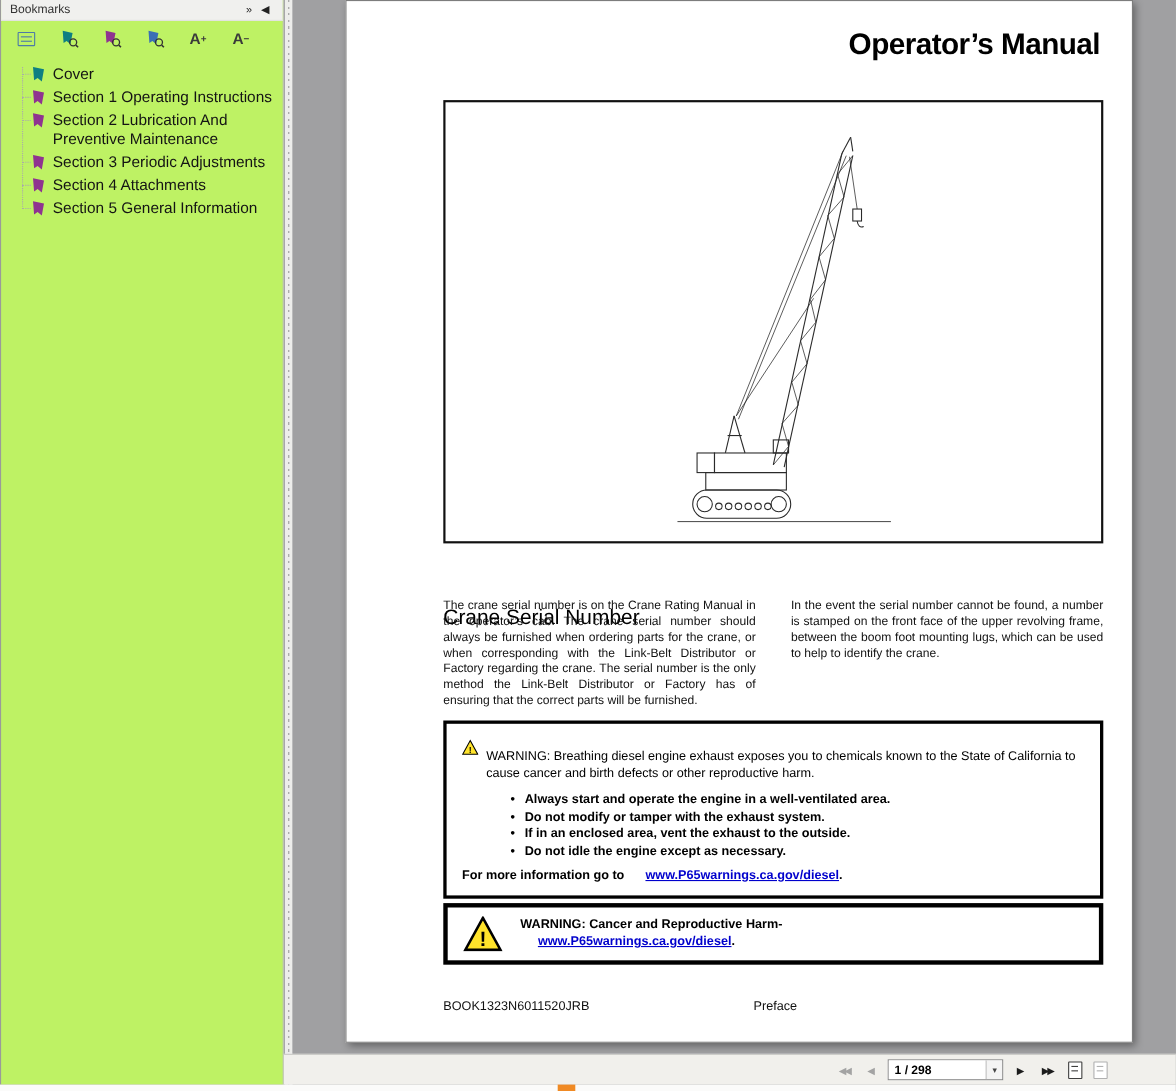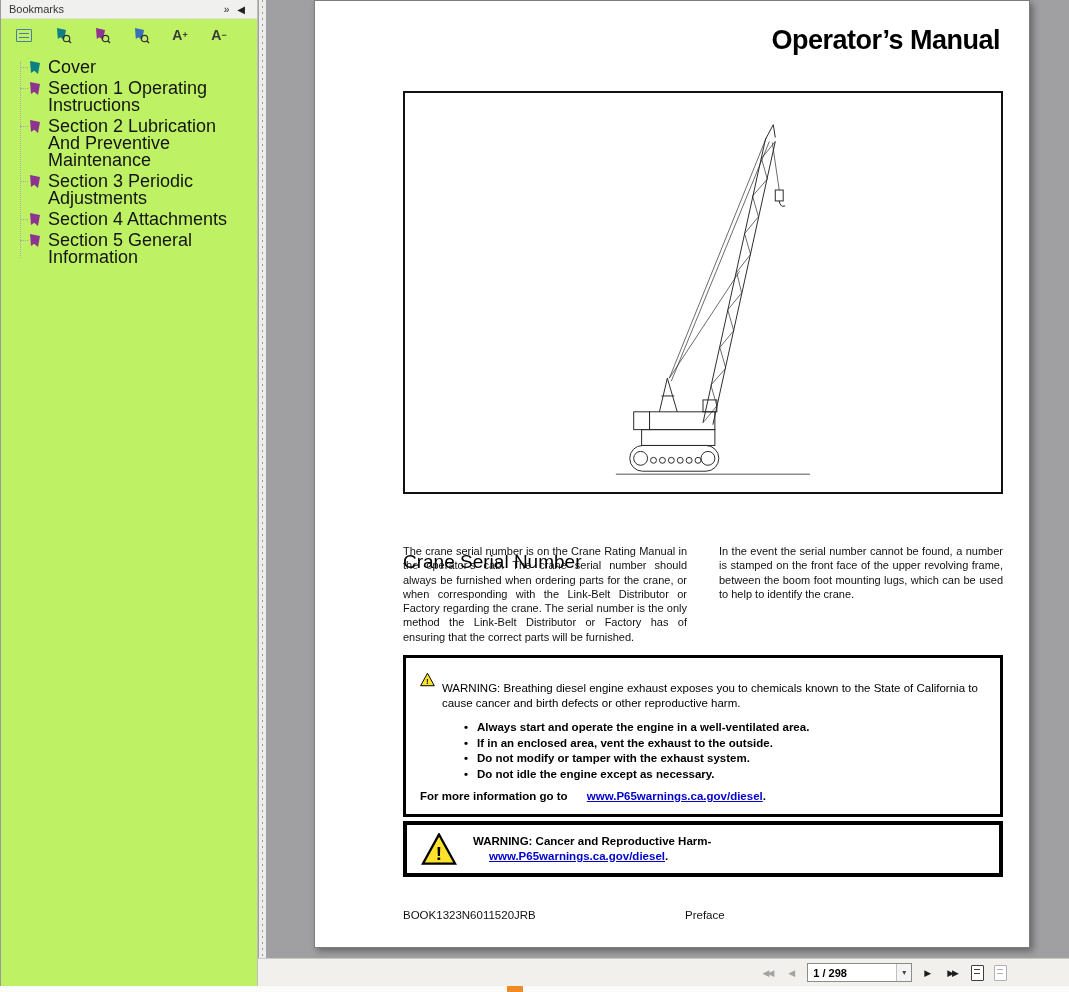--- a/index.html
+++ b/index.html
@@ -33,21 +33,21 @@
   .a-size { font-size:14px; font-weight:bold; color:#3a3a3a; line-height:1; }
   .a-size sup { font-size:9px; }
 
   .bookmark-list { position:relative; padding:8px 4px 0 0; }
   .bookmark-list .treeline {
     position:absolute; left:19px; top:12px; bottom:10px; width:0;
     border-left:1px dotted #aaaaaa;
   }
   .bm-item {
     position:relative; display:flex; align-items:flex-start; gap:6px;
-    padding:2px 4px 2px 27px; cursor:pointer; font-size:18px; line-height:17px; color:#141414;
+    padding:2px 4px 2px 27px; cursor:pointer; font-size:14px; line-height:17px; color:#141414;
   }
   .bm-item::before {
     content:""; position:absolute; left:19px; top:10px; width:8px;
     border-top:1px dotted #aaaaaa;
   }
   .bm-flag { flex:0 0 14px; height:15px; margin-top:1px; }
   .bm-label { padding-top:0; }
 
   
   .splitter { position:absolute; left:259px; top:0; width:7px; height:986px; background:#ededeb; cursor:col-resize; }
@@ -285,24 +285,24 @@
           <polygon points="12,1 23,21 1,21" fill="#ffe32b" stroke="#000" stroke-width="1.6"></polygon>
           <text x="12" y="18.5" text-anchor="middle" font-size="13" font-weight="bold" fill="#000">!</text>
         </svg>
         <p>WARNING: Breathing diesel engine exhaust exposes you to chemicals known to the State of California to cause cancer and birth defects or other reproductive harm.</p>
       </div>
       <div class="bullets">
         <div class="bullet">
             <span>Always start and operate the engine in a well-ventilated area.</span>
           </div>
         <div class="bullet">
-            <span>If in an enclosed area, vent the exhaust to the outside.</span>
+            <span>Do not modify or tamper with the exhaust system.</span>
           </div>
         <div class="bullet">
-            <span>Do not modify or tamper with the exhaust system.</span>
+            <span>If in an enclosed area, vent the exhaust to the outside.</span>
           </div>
         <div class="bullet">
             <span>Do not idle the engine except as necessary.</span>
           </div>
       </div>
       <div class="more-info">
         <span>For more information go to </span><a class="plink" style="color: rgb(0, 0, 204);">www.P65warnings.ca.gov/diesel</a><span>.</span>
       </div>
     </div>
 

